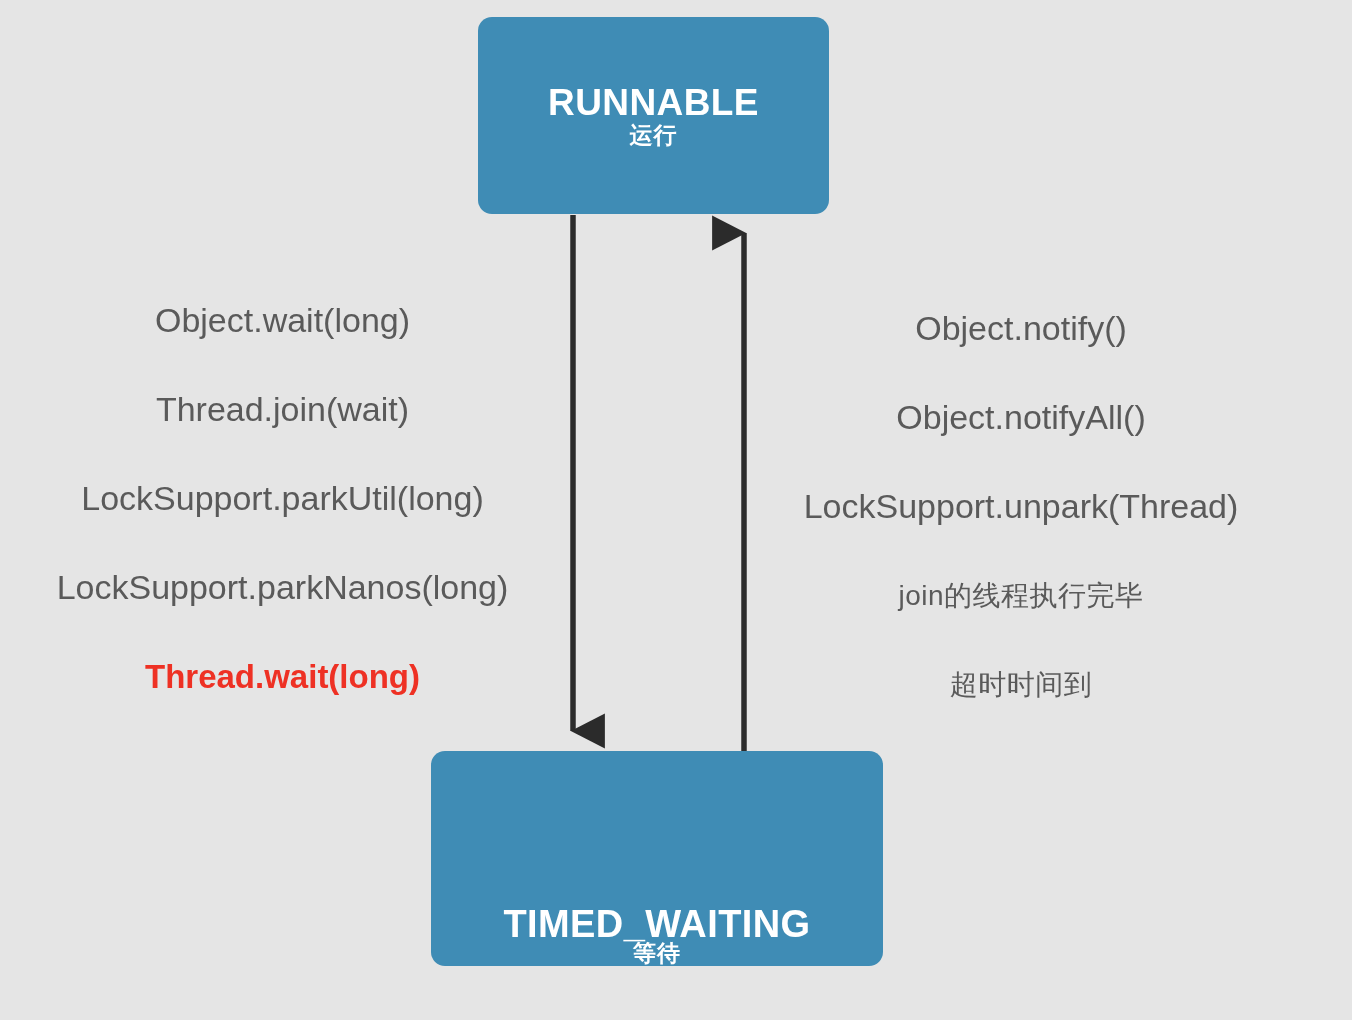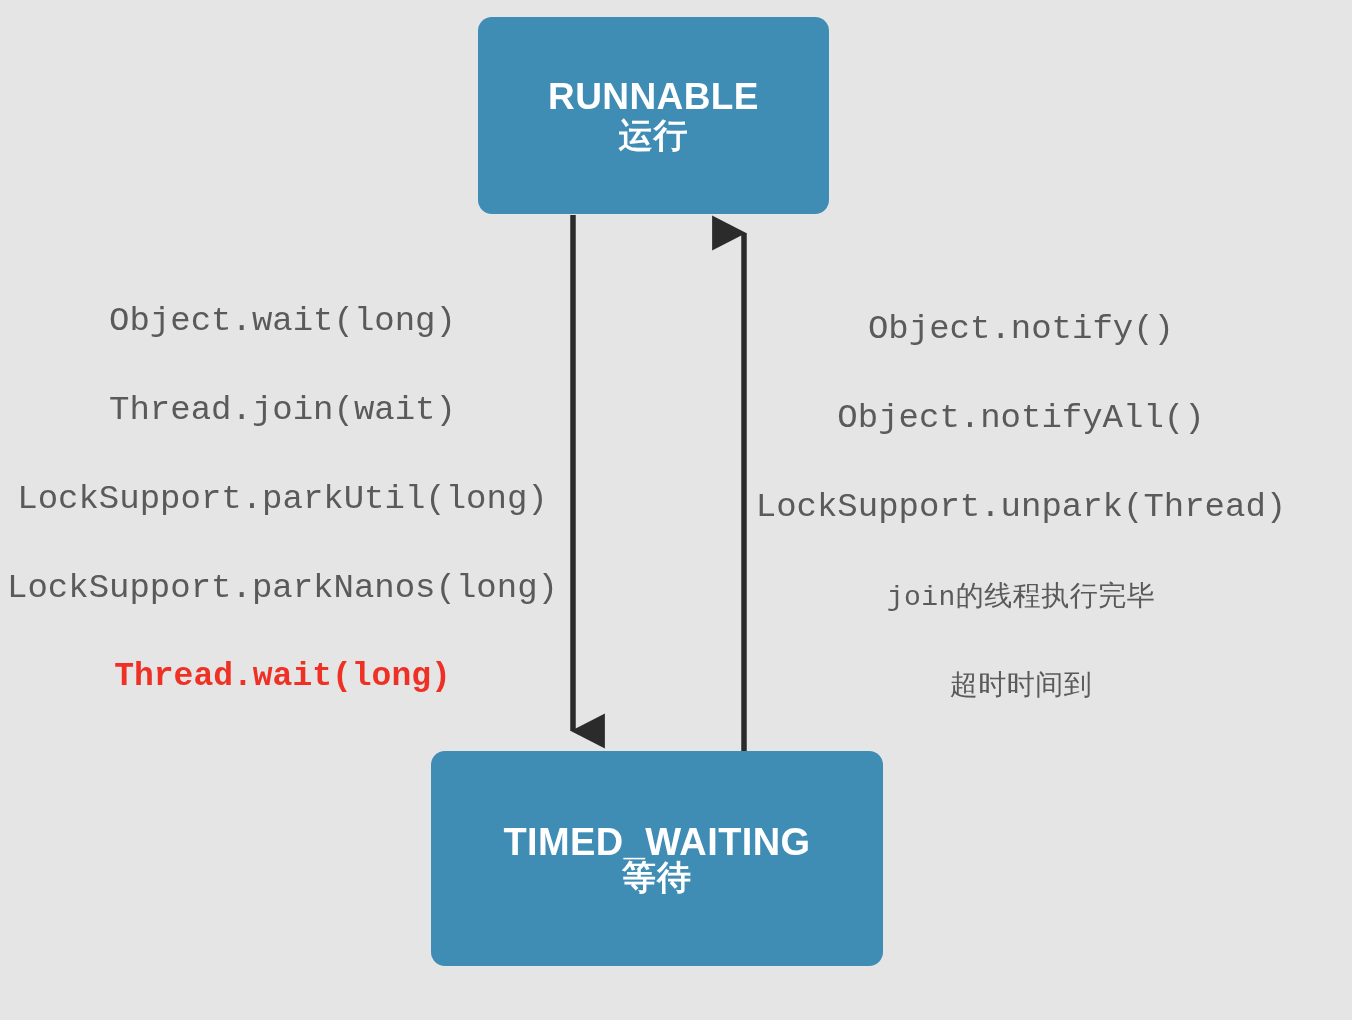--- a/index.html
+++ b/index.html
@@ -37,28 +37,29 @@
     left: 478px;
     top: 17px;
     width: 351px;
     height: 197px;
   }
   #box-timed-waiting {
     left: 431px;
     top: 751px;
     width: 452px;
     height: 215px;
+    justify-content: flex-end;
   }
   .state-name {
     font-size: 37px;
     letter-spacing: 0.4px;
     white-space: nowrap;
   }
   .state-name-cn {
-    font-size: 34px;
+    font-size: 23px;
     letter-spacing: 1px;
     white-space: nowrap;
   }
   #box-timed-waiting .state-name {
     font-size: 38px;
   }
   #box-timed-waiting .state-name-cn {
     margin-top: -4px;
   }
 
@@ -89,21 +90,20 @@
     width: 562px;
   }
   .label-row {
     height: 89px;
     display: flex;
     align-items: center;
     justify-content: center;
     color: #5A5A5A;
     font-size: 34px;
     white-space: nowrap;
-    font-family: Liberation Mono, monospace;
   }
   .label-row.cn {
     font-size: 28px;
     letter-spacing: 0.5px;
   }
   .label-row.highlight {
     color: #EE3124;
     font-weight: bold;
     font-size: 33px;
   }

